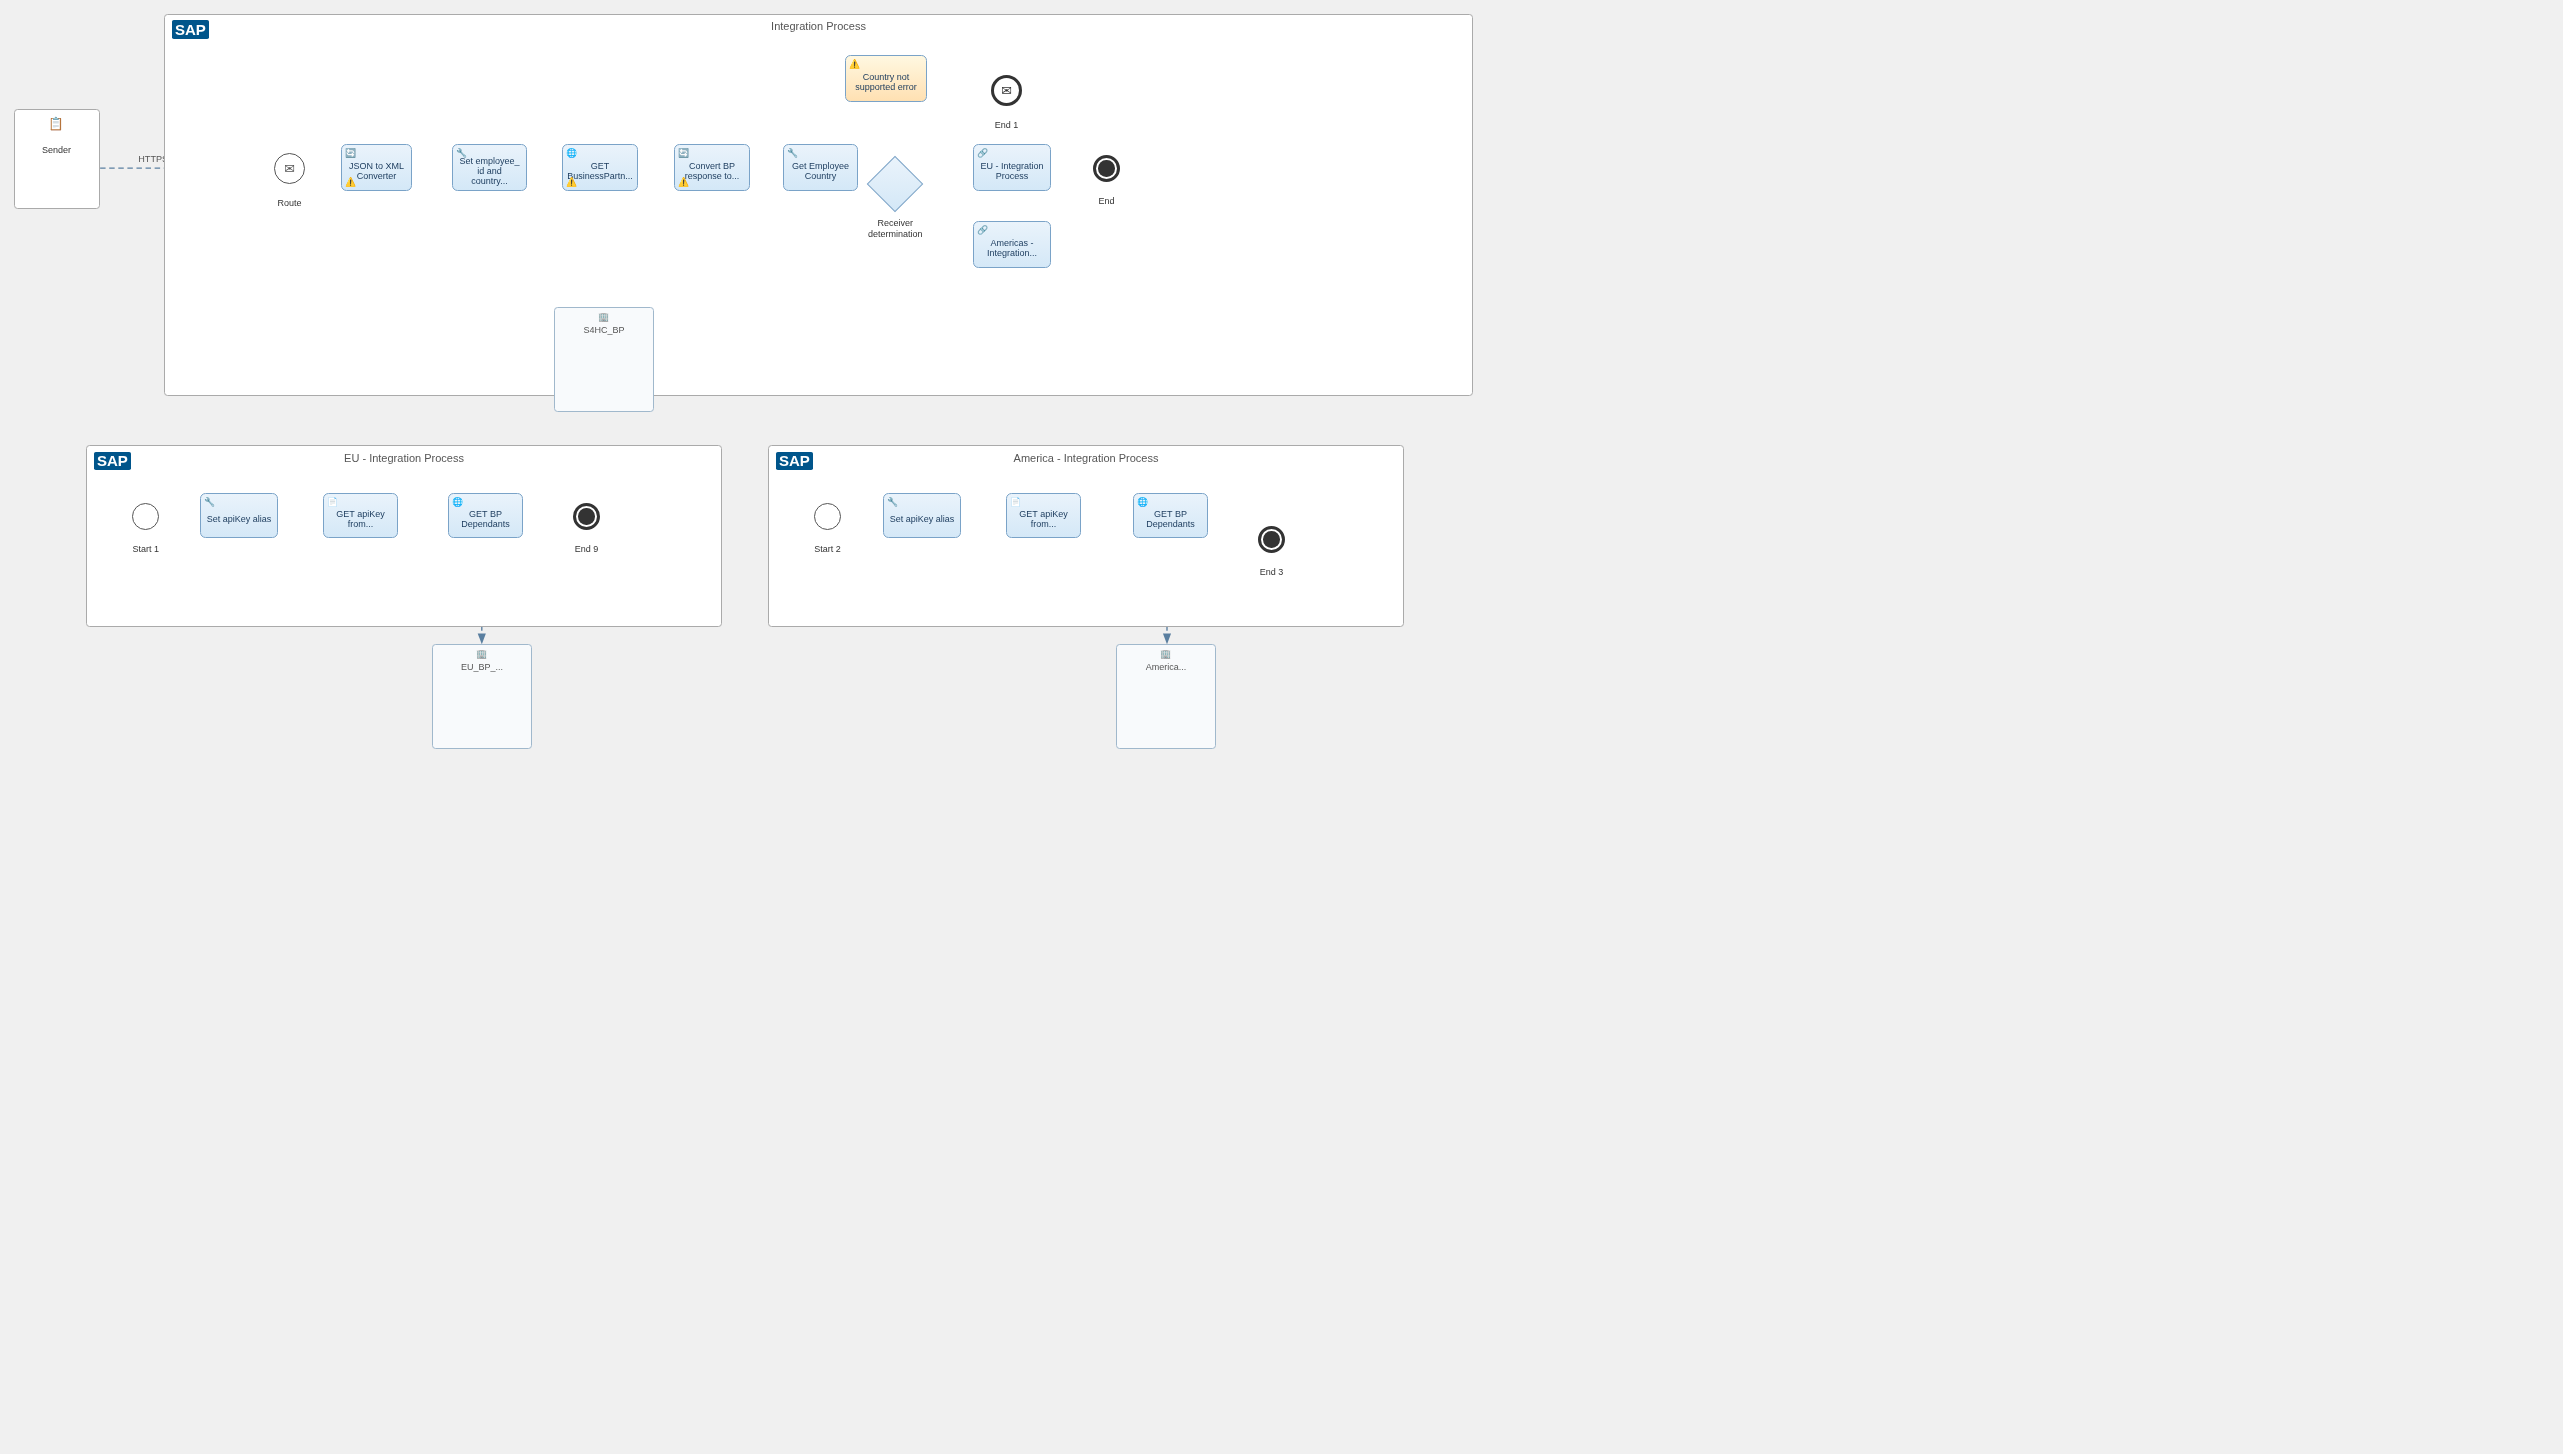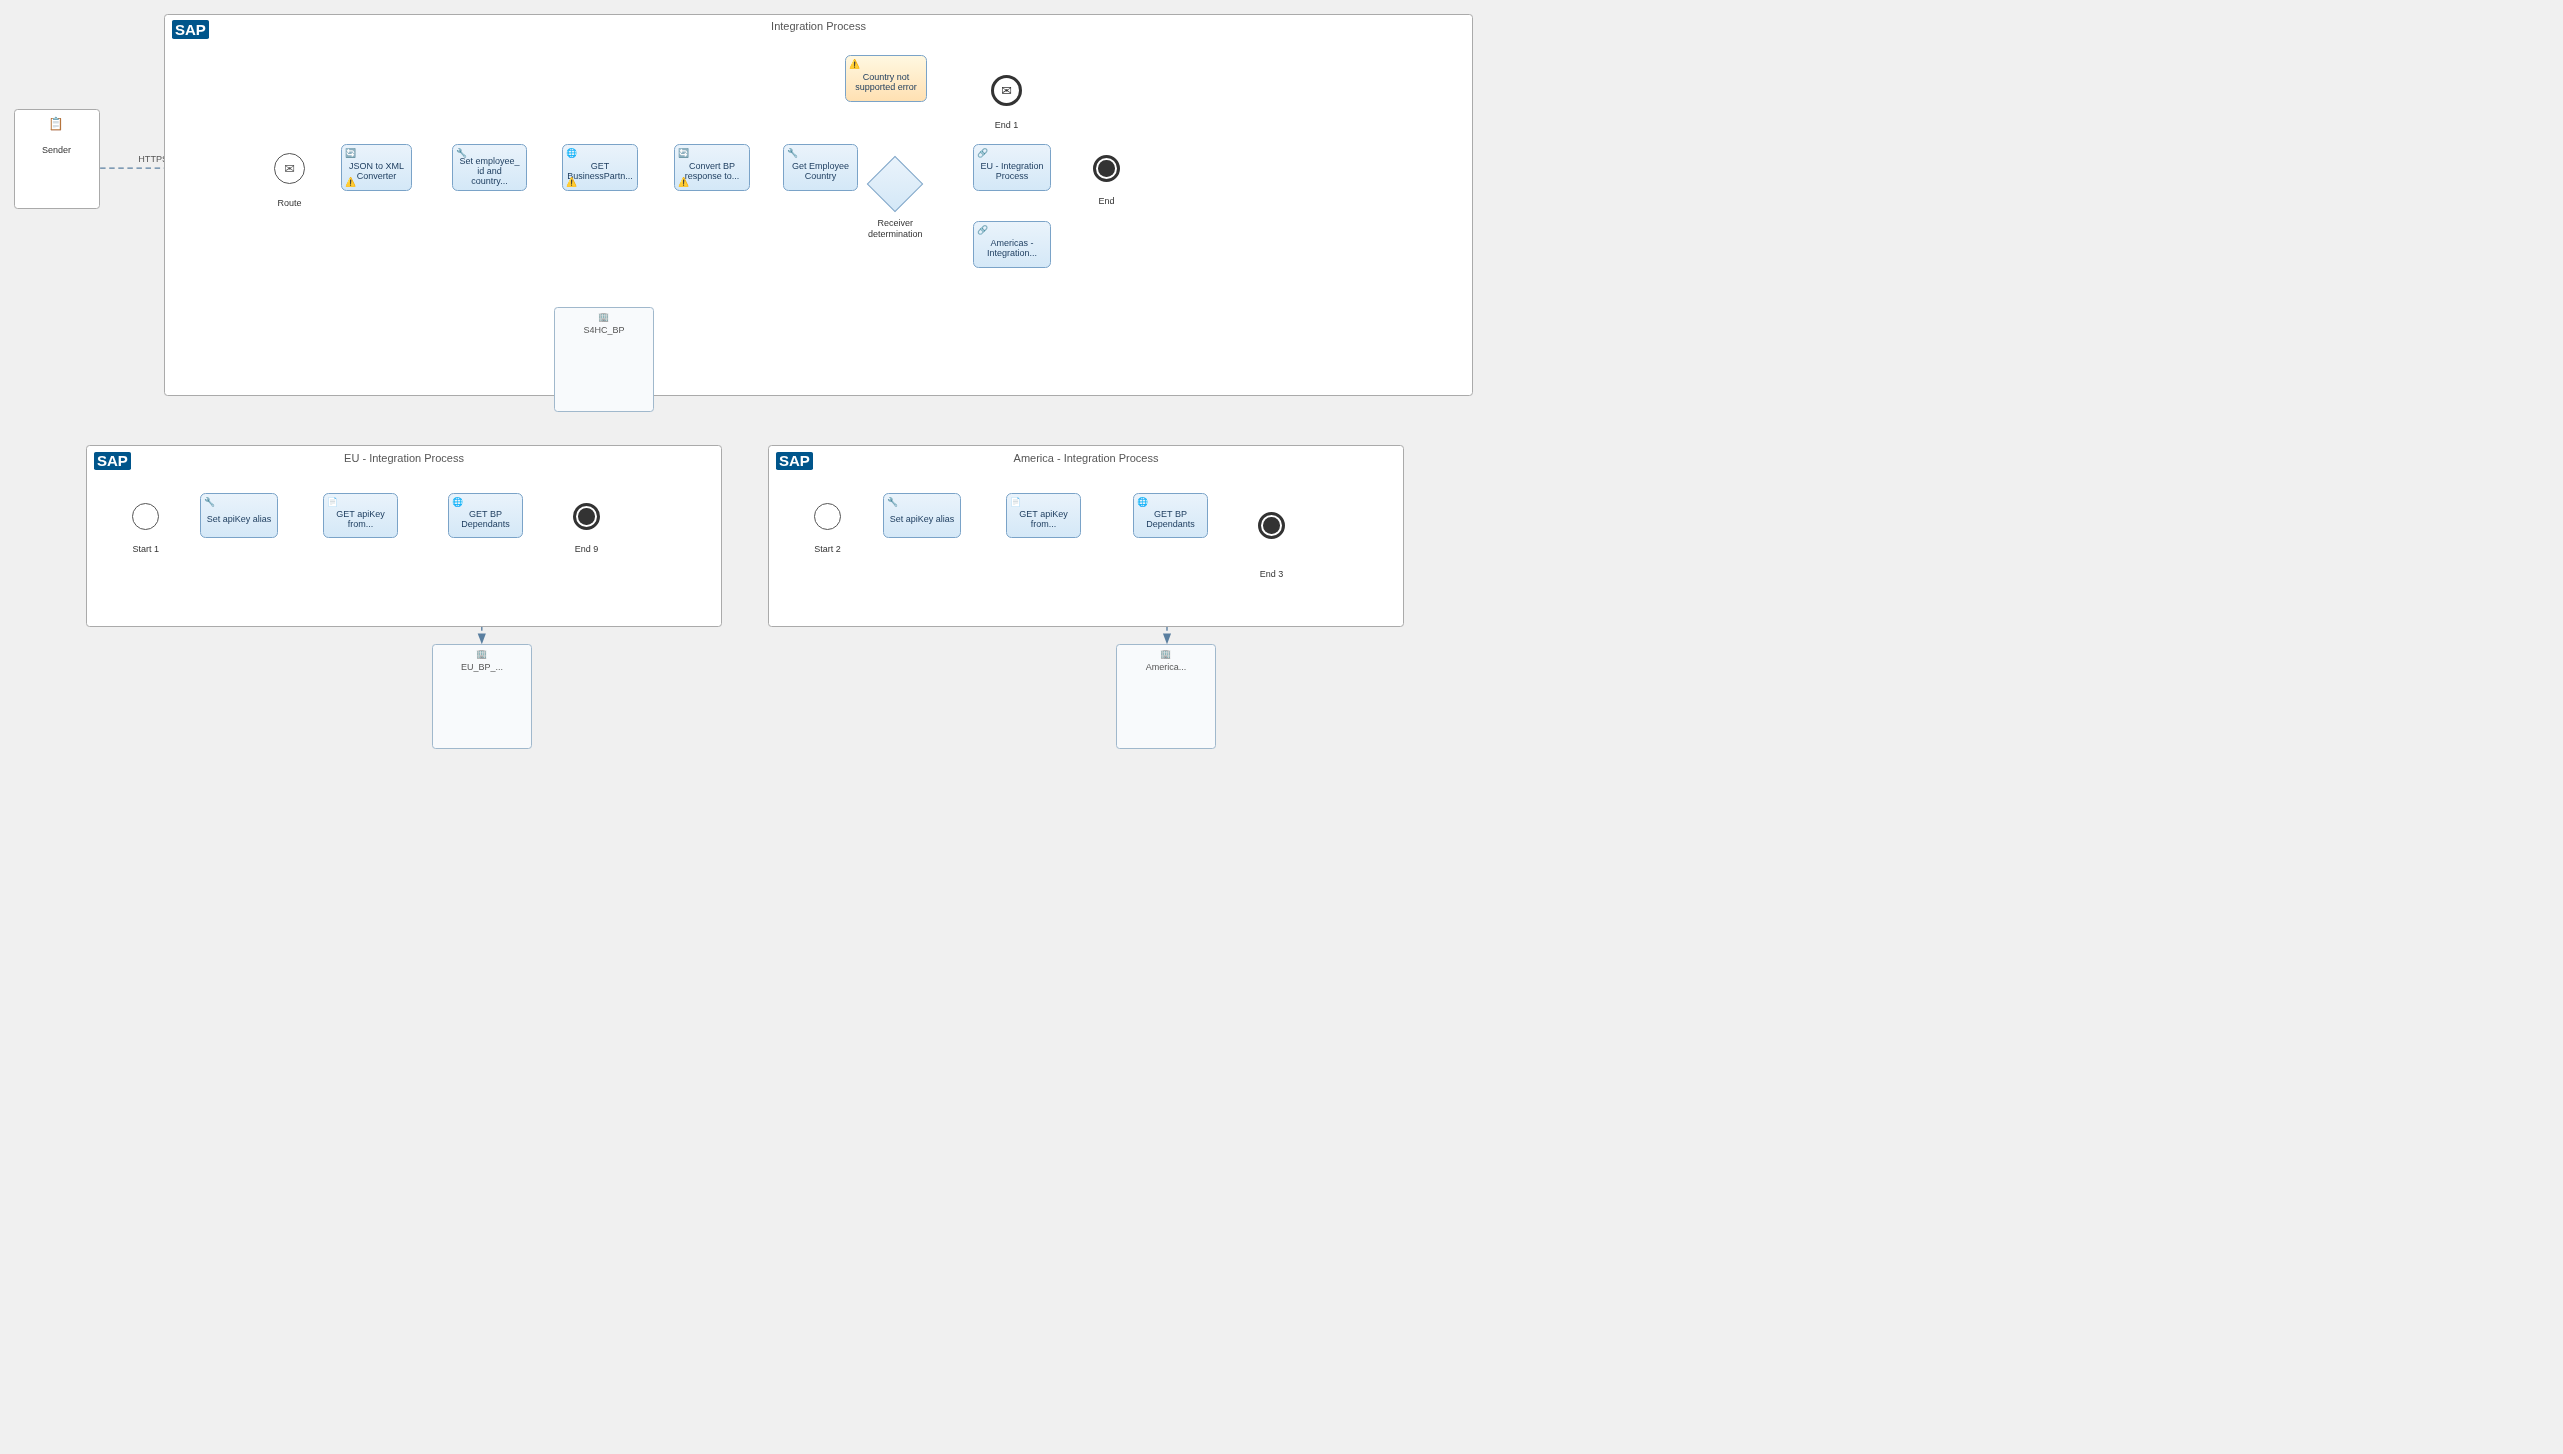--- a/index.html
+++ b/index.html
@@ -477,21 +477,21 @@
     </div>
   </div>
 
   <div class="flow-node" style="left:1133px; top:493px;">
     <div class="task-box" style="width:75px; height:45px;">
       <span class="task-icon">🌐</span>
       <span style="font-size:9px; padding-top:7.3px;">GET BP<br>Dependants</span>
     </div>
   </div>
 
-  <div class="flow-node" style="left:1258px; top:512px;gap:16px;">
+  <div class="flow-node" style="left:1258px; top:526px;">
     <div class="circle-end">
       <div class="circle-end-inner"></div>
     </div>
     <div class="node-label">End 3</div>
   </div>
 
   <div class="participant-box" style="left:1116px; top:644px; width:100px; height:105px;">
     <span style="font-size:9px; margin-bottom:3.6px;">🏢</span>
     <div class="participant-label">America...</div>
   </div>

